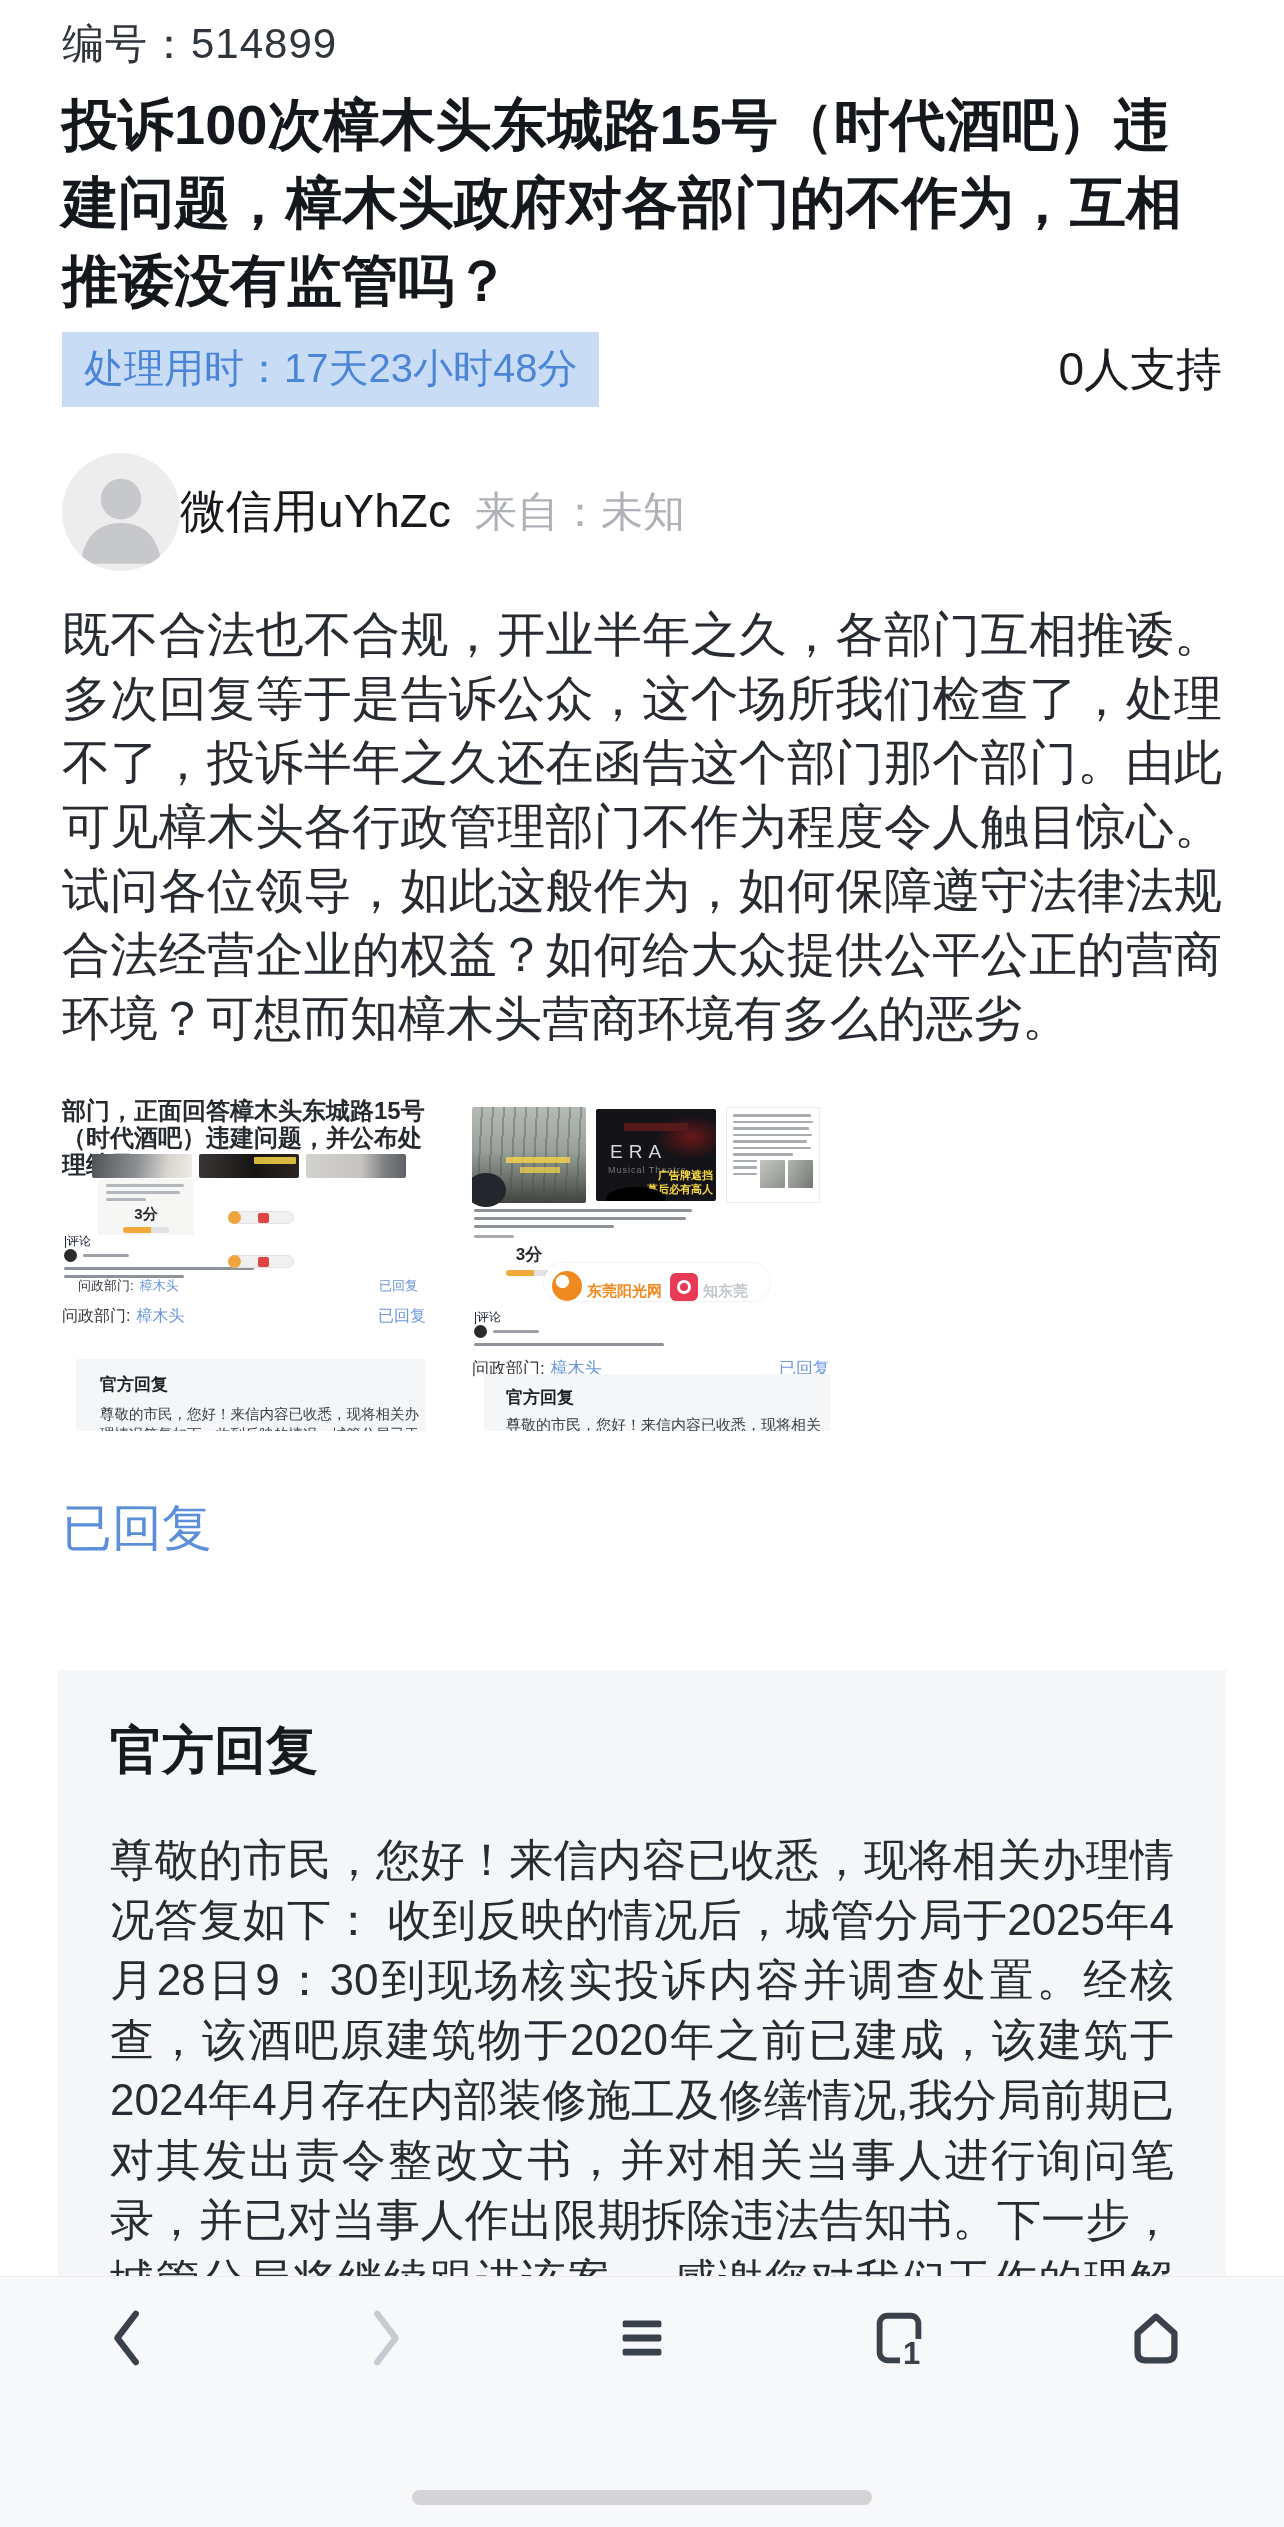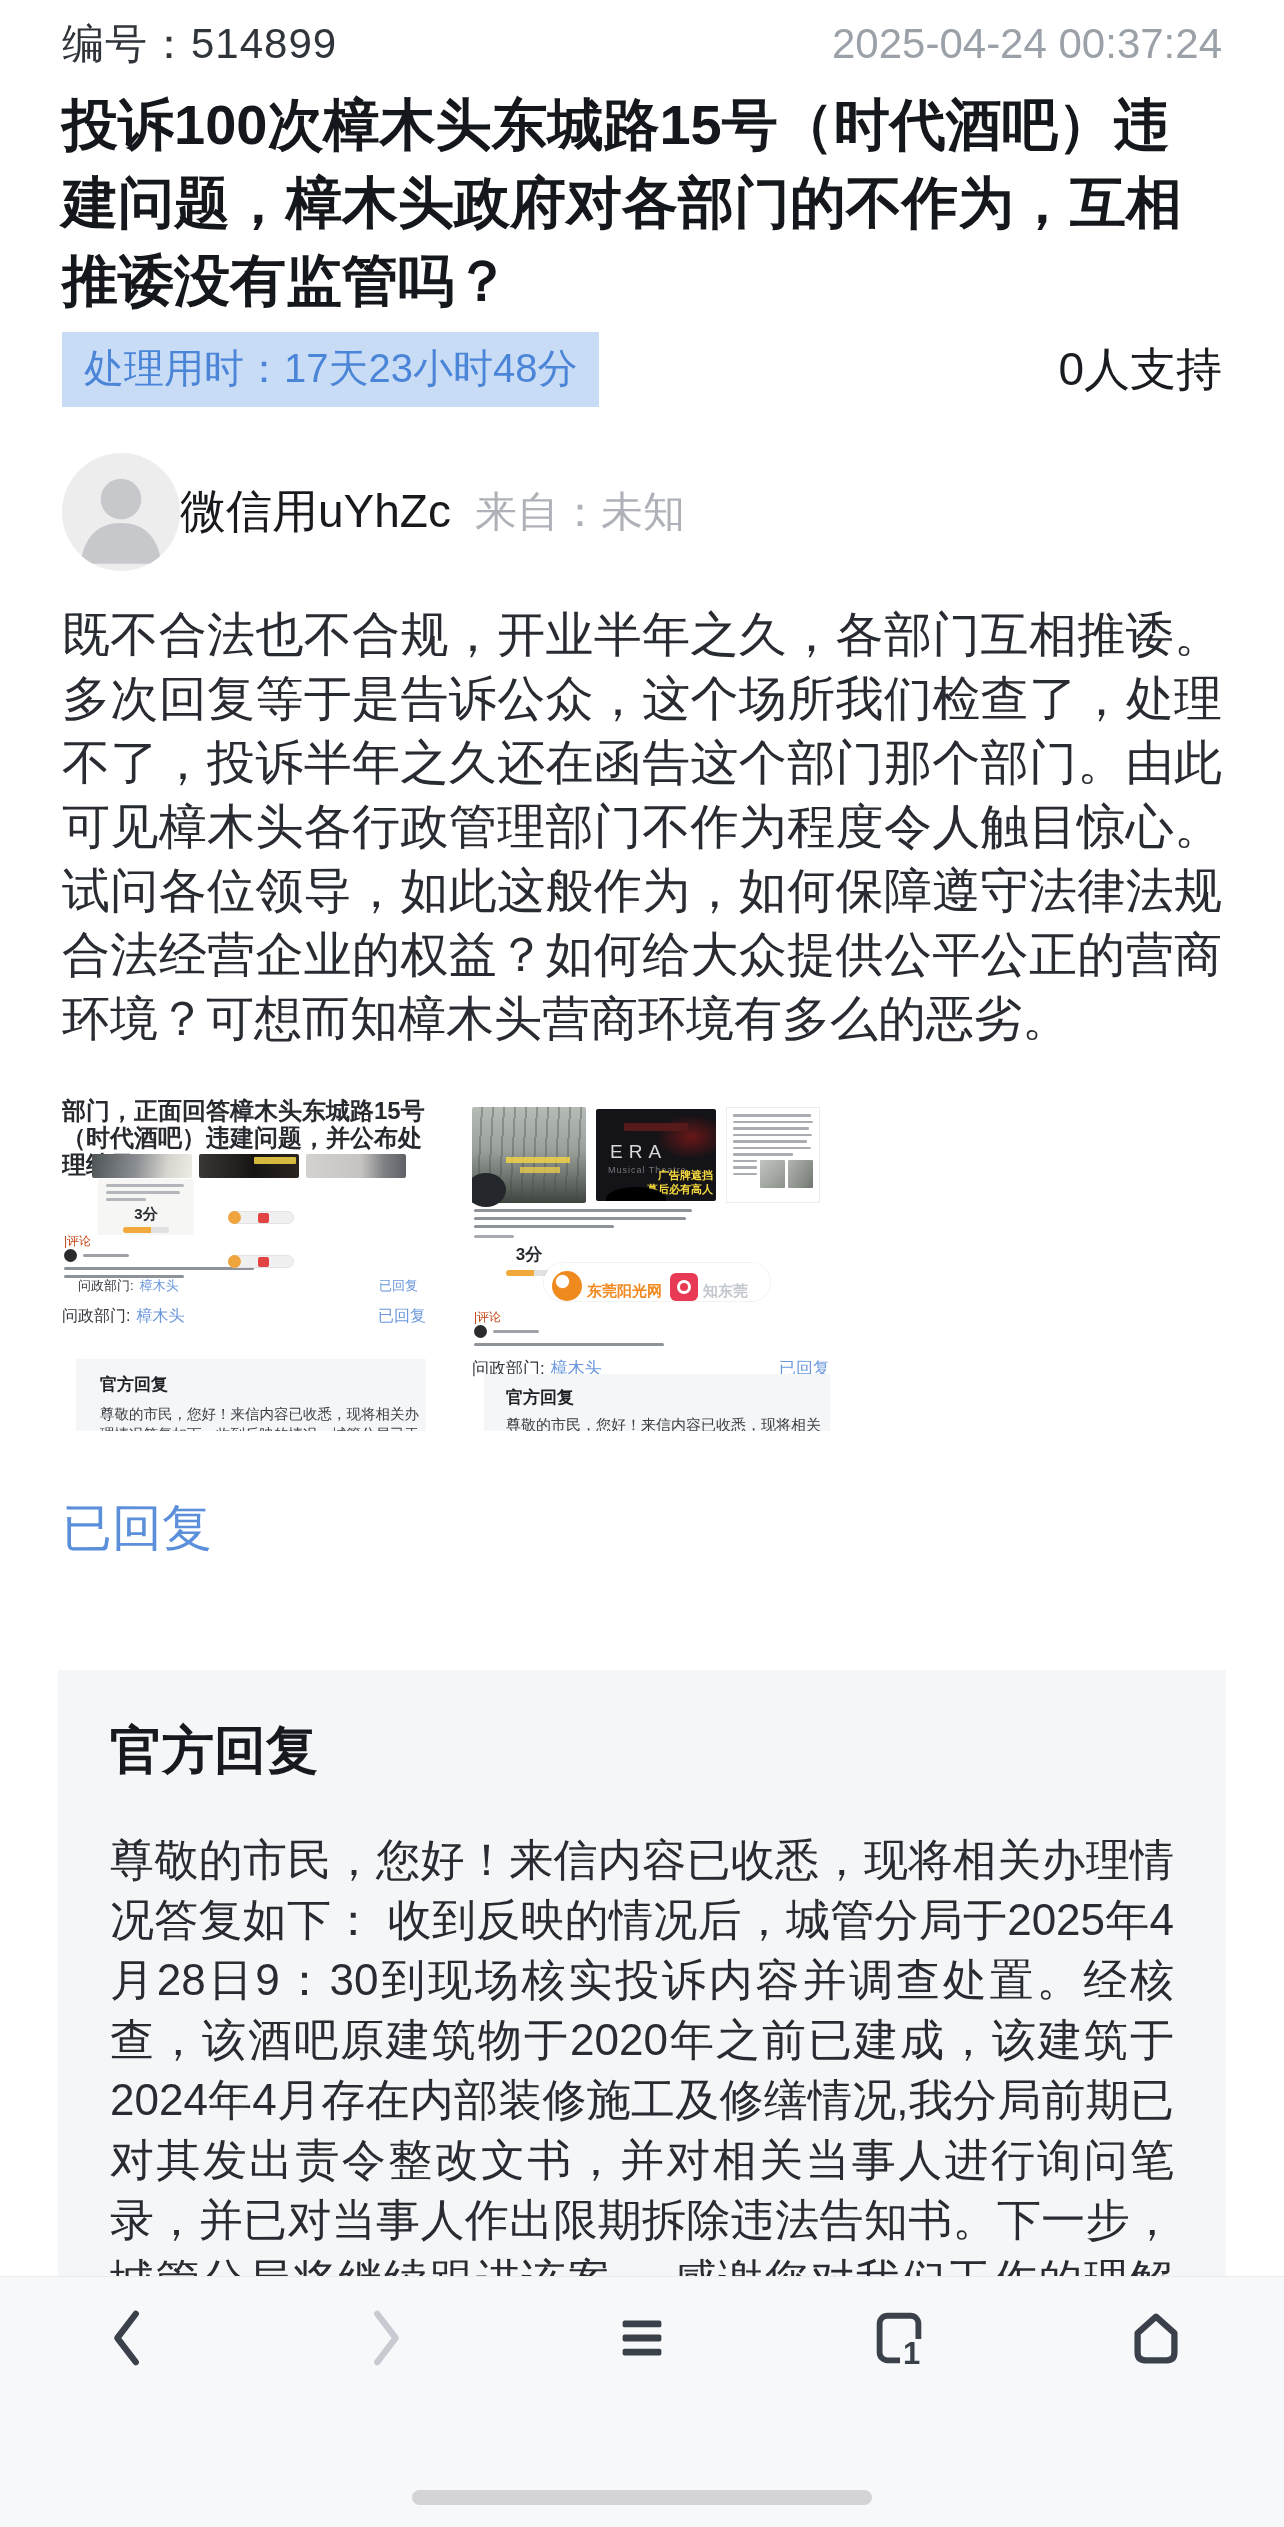--- a/index.html
+++ b/index.html
@@ -46,21 +46,21 @@
   .ph-c { background:linear-gradient(90deg,#d4d2ce 0%,#c6c4c0 55%,#7e8184 78%,#5d6165 100%); }
   .tl-graybox { position:absolute; left:36px; top:82px; width:96px; height:56px; background:#f6f6f5; padding:5px 8px 0; }
   .mbar { height:3px; background:#b3b6ba; border-radius:2px; margin-bottom:4px; }
   .tl-score { text-align:center; font-size:15px; font-weight:700; color:#26292e; margin-top:1px; }
   .star-row { margin:3px auto 0; width:46px; height:6px; border-radius:3px; background:linear-gradient(90deg,#f2a93c 0 60%,#e1e1e1 60%); }
   .pill { position:absolute; width:66px; height:13px; border-radius:7px; background:#f0f0f0; border:1px solid #e2e2e2; }
   .pill .dotA { position:absolute; left:-1px; top:-1px; width:13px; height:13px; border-radius:50%; background:#f0a43e; }
   .pill .dotB { position:absolute; left:29px; top:1px; width:11px; height:10px; border-radius:2px; background:#e24444; }
   .tl-pill1 { left:166px; top:114px; }
   .tl-pill2 { left:166px; top:158px; }
-  .tiny-label { position:absolute; left:2px; font-size:12px; color:#c2410c; }
+  .tiny-label { position:absolute; left:2px; font-size:12px; color:#0f172a; }
   .tl-comments { top:136px; }
   .mini-comment { position:absolute; left:2px; width:220px; }
   .tl-comment { top:152px; }
   .mini-comment .row1 { display:flex; align-items:center; }
   .mini-comment .cdot { width:13px; height:13px; border-radius:50%; background:#2b2b2e; }
   .mini-comment .cbar { height:3px; background:#9ea2a8; border-radius:2px; margin-left:6px; width:46px; }
   .mini-comment .cline { height:3px; background:#8e939a; border-radius:2px; margin-top:5px; width:190px; }
   .mini-dept { position:absolute; display:flex; justify-content:space-between; align-items:center; }
   .mini-dept .lab { color:#33373c; }
   .mini-dept .lnk { color:#6a97dc; margin-left:6px; }
@@ -133,21 +133,20 @@
   .home-indicator { position:absolute; bottom:22px; left:50%; transform:translateX(-50%); width:460px; height:15px; border-radius:8px; background:#d4d4d6; }
 </style>
 </head>
 <body>
 
 <div class="page">
   <div class="content">
 
     <div class="meta-row">
       <div class="meta-id"><span>编号：</span><span>514899</span></div>
-      <div class="timestamp">2025-04-24 00:37:24</div>
     </div>
 
     <h1 class="title">投诉100次樟木头东城路15号（时代酒吧）违建问题，樟木头政府对各部门的不作为，互相推诿没有监管吗？</h1>
 
     <div class="stats-row">
       <div class="badge">处理用时：17天23小时48分</div>
       <div class="supporters">0人支持</div>
     </div>
 
     <div class="author-row">

